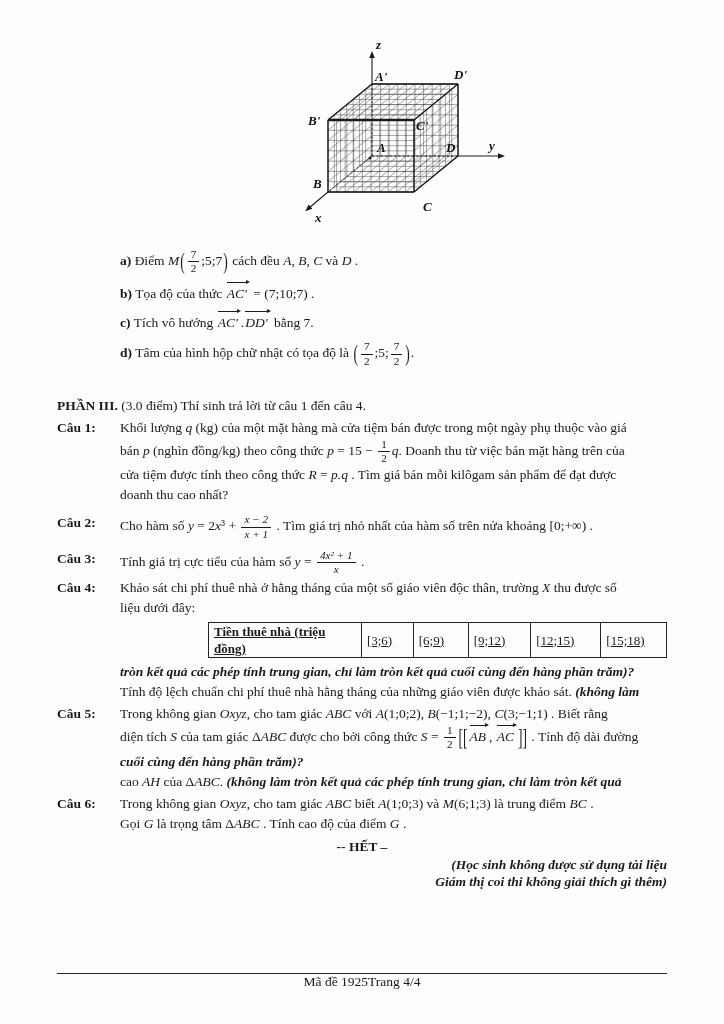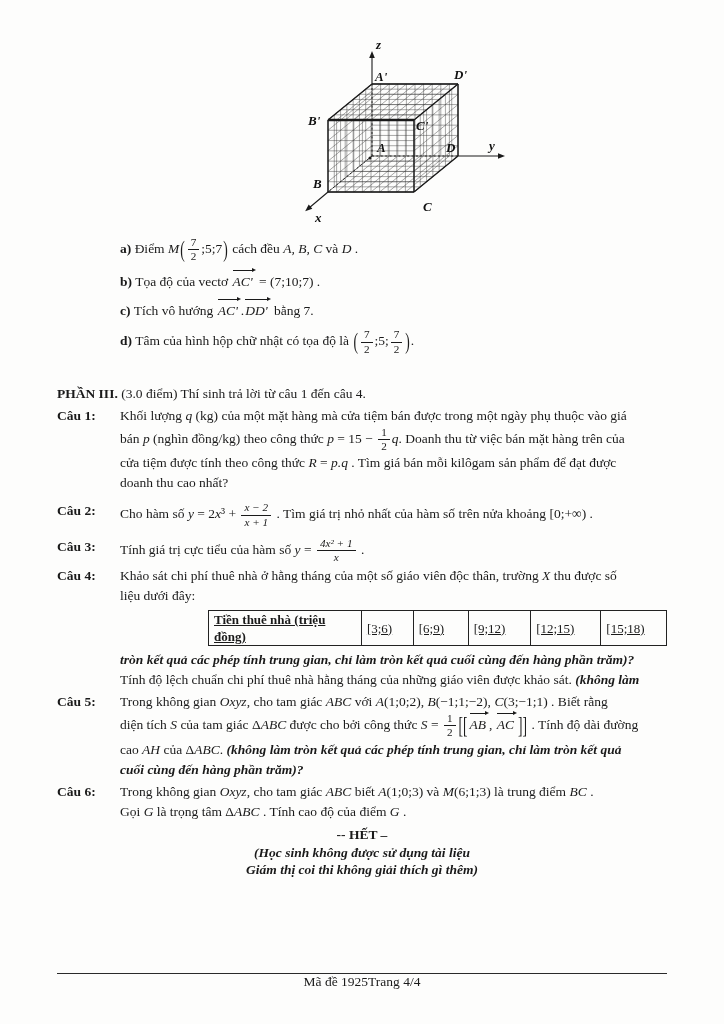--- a/index.html
+++ b/index.html
@@ -35,41 +35,41 @@
   .bigp { display:inline-block; transform:scaleY(1.75); vertical-align:-1px; margin:0 1px; }
 
   .vec { position:relative; display:inline-block; font-style:italic; padding:2px 3px 0 1px; }
   .vec::before { content:""; position:absolute; left:1px; right:4px; top:0; border-top:1px solid #1a1a1a; }
   .vec::after  { content:""; position:absolute; right:0; top:-2.5px; width:0; height:0;
                  border-left:4px solid #1a1a1a; border-top:2.5px solid transparent; border-bottom:2.5px solid transparent; }
 
   .line { display:block; line-height:20px; white-space:nowrap; }
 
   .stmt { margin:7px 0 0 63px; line-height:20px; white-space:nowrap; }
-  .stmt-tall { margin-top:4px; }
+  .stmt-tall { margin-top:16px; }
 
   .phan { margin-top:28px; line-height:20px; white-space:nowrap; }
 
   .question { display:flex; margin-top:2px; }
   .qlabel { flex:none; width:63px; font-weight:bold; line-height:20px; }
   .qbody  { flex:1; min-width:0; }
 
   
   table.datatable { border-collapse:collapse; margin:4px 0 4px 88px; font-size:13px;text-decoration:underline; }
   table.datatable td { border:1px solid #222; padding:0 5px; height:19px; line-height:17px; }
   table.datatable td.cell-label { width:178px; font-weight:bold; }
   table.datatable td.c0 { width:46px; }
   table.datatable td.c1 { width:50px; }
   table.datatable td.c2 { width:58px; }
   table.datatable td.c3 { width:66px; }
   table.datatable td.c4 { width:60px; }
 
   
   .het   { text-align:center; font-weight:bold; margin-top:3px; line-height:19px; }
-  .note  { text-align:center; font-weight:bold; font-style:italic; line-height:17.5px; }
+  .note  { text-align:right; font-weight:bold; font-style:italic; line-height:17.5px; }
 
   
   .footer {
     position:absolute; left:57px; right:57px; top:973px;
     border-top:1.5px solid #2a2a2a; padding-top:0;
     display:flex; justify-content:center; font-size:13.5px;
   }
 </style>
 </head>
 <body>
@@ -225,21 +225,21 @@
           <text x="33" y="152">B</text>
           <text x="143" y="175">C</text>
         </g>
       </svg>
     </div>
 
     <div class="stmt stmt-tall"><span class="bold">a)</span><span> Điểm </span><span class="mi">M</span><span class="bigp">(</span><span class="frac">
           <span class="num">7</span>
           <span class="den">2</span>
         </span><span>;5;7</span><span class="bigp">)</span><span> cách đều </span><span class="mi">A, B, C</span><span> và </span><span class="mi">D</span><span> .</span></div>
-    <div class="stmt"><span class="bold">b)</span><span> Tọa độ của vectơ </span><span class="vec">AC'</span><span> = (7;10;7) .</span></div>
+    <div class="stmt"><span class="bold">b)</span><span> Tọa độ của thức </span><span class="vec">AC'</span><span> = (7;10;7) .</span></div>
     <div class="stmt"><span class="bold">c)</span><span> Tích vô hướng </span><span class="vec">AC'</span><span>.</span><span class="vec">DD'</span><span> bằng 7.</span></div>
     <div class="stmt"><span class="bold">d)</span><span> Tâm của hình hộp chữ nhật có tọa độ là </span><span class="bigp">(</span><span class="frac">
           <span class="num">7</span>
           <span class="den">2</span>
         </span><span>;5;</span><span class="frac">
           <span class="num">7</span>
           <span class="den">2</span>
         </span><span class="bigp">)</span><span>.</span></div>
 
     <div class="phan"><span class="bold">PHẦN III.</span><span> (3.0 điểm) Thí sinh trả lời từ câu 1 đến câu 4.</span></div>
@@ -304,22 +304,22 @@
     </div>
 
     <div class="question">
       <div class="qlabel">Câu 5:</div>
       <div class="qbody">
           <div class="line"><span>Trong không gian </span><span class="mi">Oxyz</span><span>, cho tam giác </span><span class="mi">ABC</span><span> với </span><span class="mi">A</span><span>(1;0;2), </span><span class="mi">B</span><span>(−1;1;−2), </span><span class="mi">C</span><span>(3;−1;1) . Biết rằng</span></div>
           <div class="line"><span>diện tích </span><span class="mi">S</span><span> của tam giác Δ</span><span class="mi">ABC</span><span> được cho bởi công thức </span><span class="mi">S</span><span> = </span><span class="frac">
               <span class="num">1</span>
               <span class="den">2</span>
             </span><span class="bigp">[[</span><span class="vec">AB</span><span>, </span><span class="vec">AC</span><span class="bigp">]]</span><span> . Tính độ dài đường</span></div>
+          <div class="line"><span class="bi">cuối cùng đến hàng phần trăm)?</span></div>
           <div class="line"><span>cao </span><span class="mi">AH</span><span> của Δ</span><span class="mi">ABC</span><span>. </span><span class="bi">(không làm tròn kết quả các phép tính trung gian, chỉ làm tròn kết quả</span></div>
-          <div class="line"><span class="bi">cuối cùng đến hàng phần trăm)?</span></div>
         </div>
     </div>
 
     <div class="question">
       <div class="qlabel">Câu 6:</div>
       <div class="qbody">
           <div class="line"><span>Trong không gian </span><span class="mi">Oxyz</span><span>, cho tam giác </span><span class="mi">ABC</span><span> biết </span><span class="mi">A</span><span>(1;0;3) và </span><span class="mi">M</span><span>(6;1;3) là trung điểm </span><span class="mi">BC</span><span> .</span></div>
           <div class="line"><span>Gọi </span><span class="mi">G</span><span> là trọng tâm Δ</span><span class="mi">ABC</span><span> . Tính cao độ của điểm </span><span class="mi">G</span><span> .</span></div>
         </div>
     </div>

